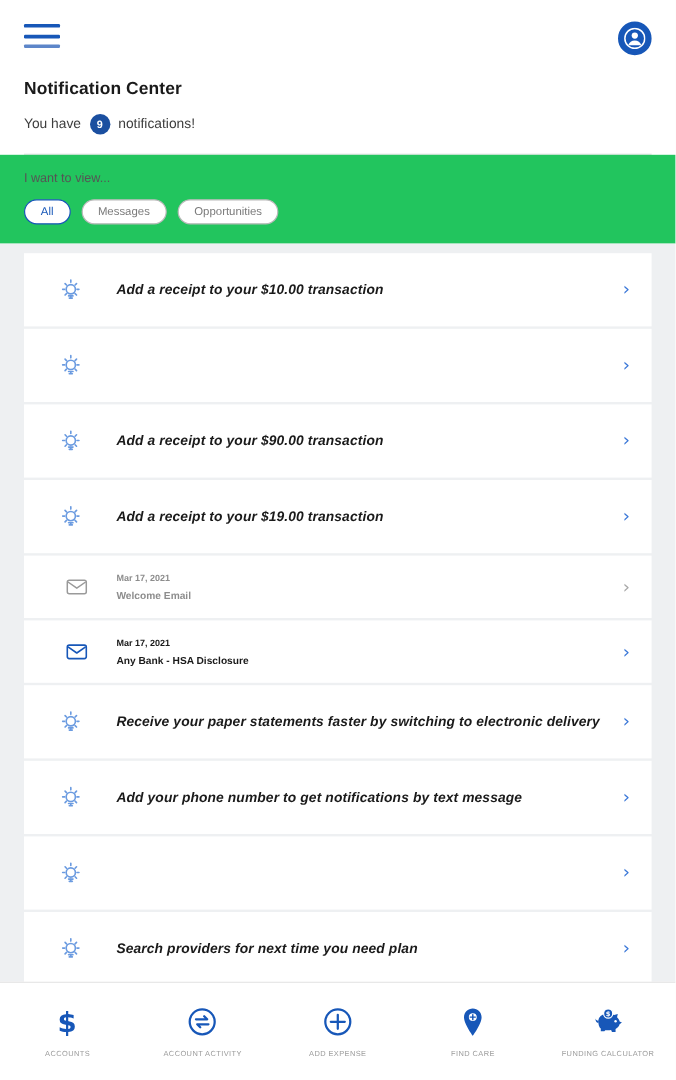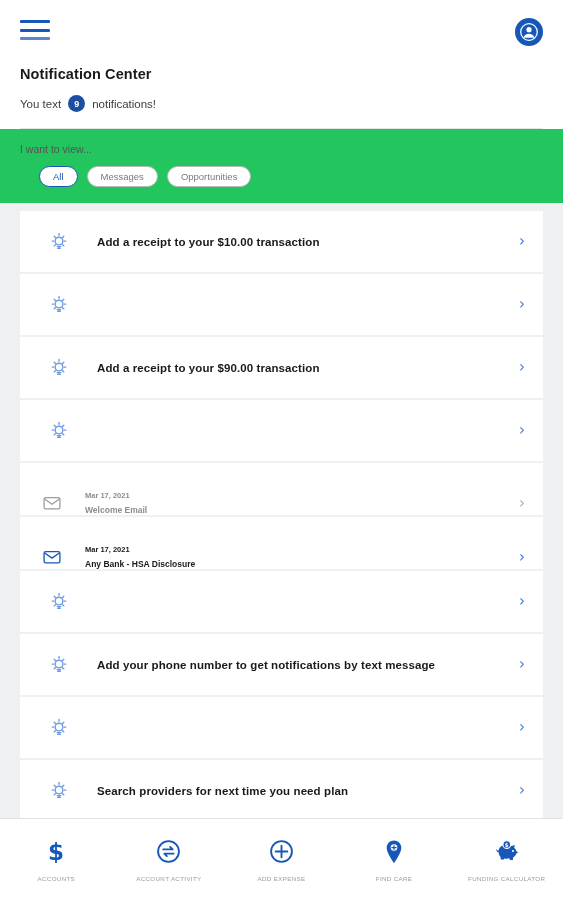--- a/index.html
+++ b/index.html
@@ -76,21 +76,21 @@
   }
   .chips { display: flex; gap: 9px; }
   .chip {
     border: 1px solid #b9b9b9; border-radius: 14px;
     padding: 4px 13px;
     font-size: 9.5px; color: #7a7a7a;
     background: #fff; cursor: pointer;
     white-space: nowrap;
   }
   .chip.active {
-    border-color: #1757b8; color: #1757b8; margin-left: 19px;
+    border-color: #1757b8; color: #1757b8;
   }
 
   
   .list-area {
     flex: 1 1 auto;
     background: #eef0f2;
     padding: 8px 20px 10px 20px;
     overflow: hidden;
   }
   .card {
@@ -105,31 +105,32 @@
   .card.opportunity { padding-left: 22px; }
   .card-icon {
     flex: 0 0 auto; width: 34px;
     display: flex; align-items: center; justify-content: center;
   }
   .card-text {
     flex: 1 1 auto;
     font-size: 11.5px; color: #1a1a1a;
     padding-left: 21px; font-weight: bold;
     letter-spacing: .1px;
+    font-style: italic;
   }
   .chevron {
     flex: 0 0 auto; margin-left: auto;
     color: #3b78d8; font-size: 15px; line-height: 1;
     font-family: "DejaVu Sans", sans-serif;
   }
 
   
   .card.message {
-    min-height: 52px; padding-left: 0;
-    align-items: flex-end;
+    min-height: 52px; padding-left: 12px;
+    align-items: center;
   }
   .accent { width: 5px; flex: 0 0 auto; }
   .accent.read { background: #9a9a9a; }
   .accent.unread { background: #1757b8; }
   .msg-inner {
     display: flex; align-items: center; flex: 1 1 auto;
     padding-left: 17px;
   }
   .msg-icon { flex: 0 0 auto; width: 26px; display:flex; align-items:center; }
   .msg-body { padding-left: 17px; flex: 1 1 auto; }
@@ -175,21 +176,21 @@
           <circle cx="10" cy="10" r="9.2" fill="#1757b8" stroke="#ffffff" stroke-width="1.4"></circle>
           <circle cx="10" cy="7.4" r="2.9" fill="#ffffff"></circle>
           <path d="M3.9 16.4c1-3 3.2-4.4 6.1-4.4s5.1 1.4 6.1 4.4z" fill="#ffffff"></path>
         </svg>
       </div>
     </div>
 
     <div class="page-title">Notification Center</div>
 
     <div class="sub-line">
-      <span>You text</span>
+      <span>You have</span>
       <span class="count-badge">9</span>
       <span>notifications!</span>
     </div>
     <div class="hr-line"></div>
   </div>
 
   <div class="filter-section">
     <div class="filter-label">I want to view...</div>
     <div class="chips">
       <div class="chip active">All</div>
@@ -236,20 +237,21 @@
     </div>
 
     <div class="card opportunity">
       <div class="card-icon">
         <svg width="22" height="22" viewBox="0 0 24 24" fill="none" stroke="#6b9be0" stroke-width="1.5" stroke-linecap="round">
           <circle cx="12" cy="11" r="4.2"></circle>
             <path d="M10 17h4M10.6 19h2.8"></path>
           <path d="M12 2.6v2M12 17.2v1.2M4.6 11h1.8M17.6 11h1.8M6.8 5.8l1.3 1.3M15.9 14.9l1.3 1.3M17.2 5.8l-1.3 1.3M8.1 14.9l-1.3 1.3"></path>
         </svg>
       </div>
+      <div class="card-text">Add a receipt to your $19.00 transaction</div>
       <div class="chevron">›</div>
     </div>
 
     <div class="card message read">
       <div class="accent read"></div>
       <div class="msg-inner">
         <div class="msg-icon">
           <svg width="20" height="20" viewBox="0 0 24 24" fill="none" stroke="#9a9a9a" stroke-width="1.5" stroke-linejoin="round">
             <rect x="2.5" y="5.5" width="19" height="13.5" rx="2"></rect>
             <path d="M3.2 7.2 12 13.4l8.8-6.2"></path>
@@ -281,20 +283,21 @@
     </div>
 
     <div class="card opportunity">
       <div class="card-icon">
         <svg width="22" height="22" viewBox="0 0 24 24" fill="none" stroke="#6b9be0" stroke-width="1.5" stroke-linecap="round">
           <circle cx="12" cy="11" r="4.2"></circle>
             <path d="M10 17h4M10.6 19h2.8"></path>
           <path d="M12 2.6v2M12 17.2v1.2M4.6 11h1.8M17.6 11h1.8M6.8 5.8l1.3 1.3M15.9 14.9l1.3 1.3M17.2 5.8l-1.3 1.3M8.1 14.9l-1.3 1.3"></path>
         </svg>
       </div>
+      <div class="card-text">Receive your paper statements faster by switching to electronic delivery</div>
       <div class="chevron">›</div>
     </div>
 
     <div class="card opportunity">
       <div class="card-icon">
         <svg width="22" height="22" viewBox="0 0 24 24" fill="none" stroke="#6b9be0" stroke-width="1.5" stroke-linecap="round">
           <circle cx="12" cy="11" r="4.2"></circle>
             <path d="M10 17h4M10.6 19h2.8"></path>
           <path d="M12 2.6v2M12 17.2v1.2M4.6 11h1.8M17.6 11h1.8M6.8 5.8l1.3 1.3M15.9 14.9l1.3 1.3M17.2 5.8l-1.3 1.3M8.1 14.9l-1.3 1.3"></path>
         </svg>

